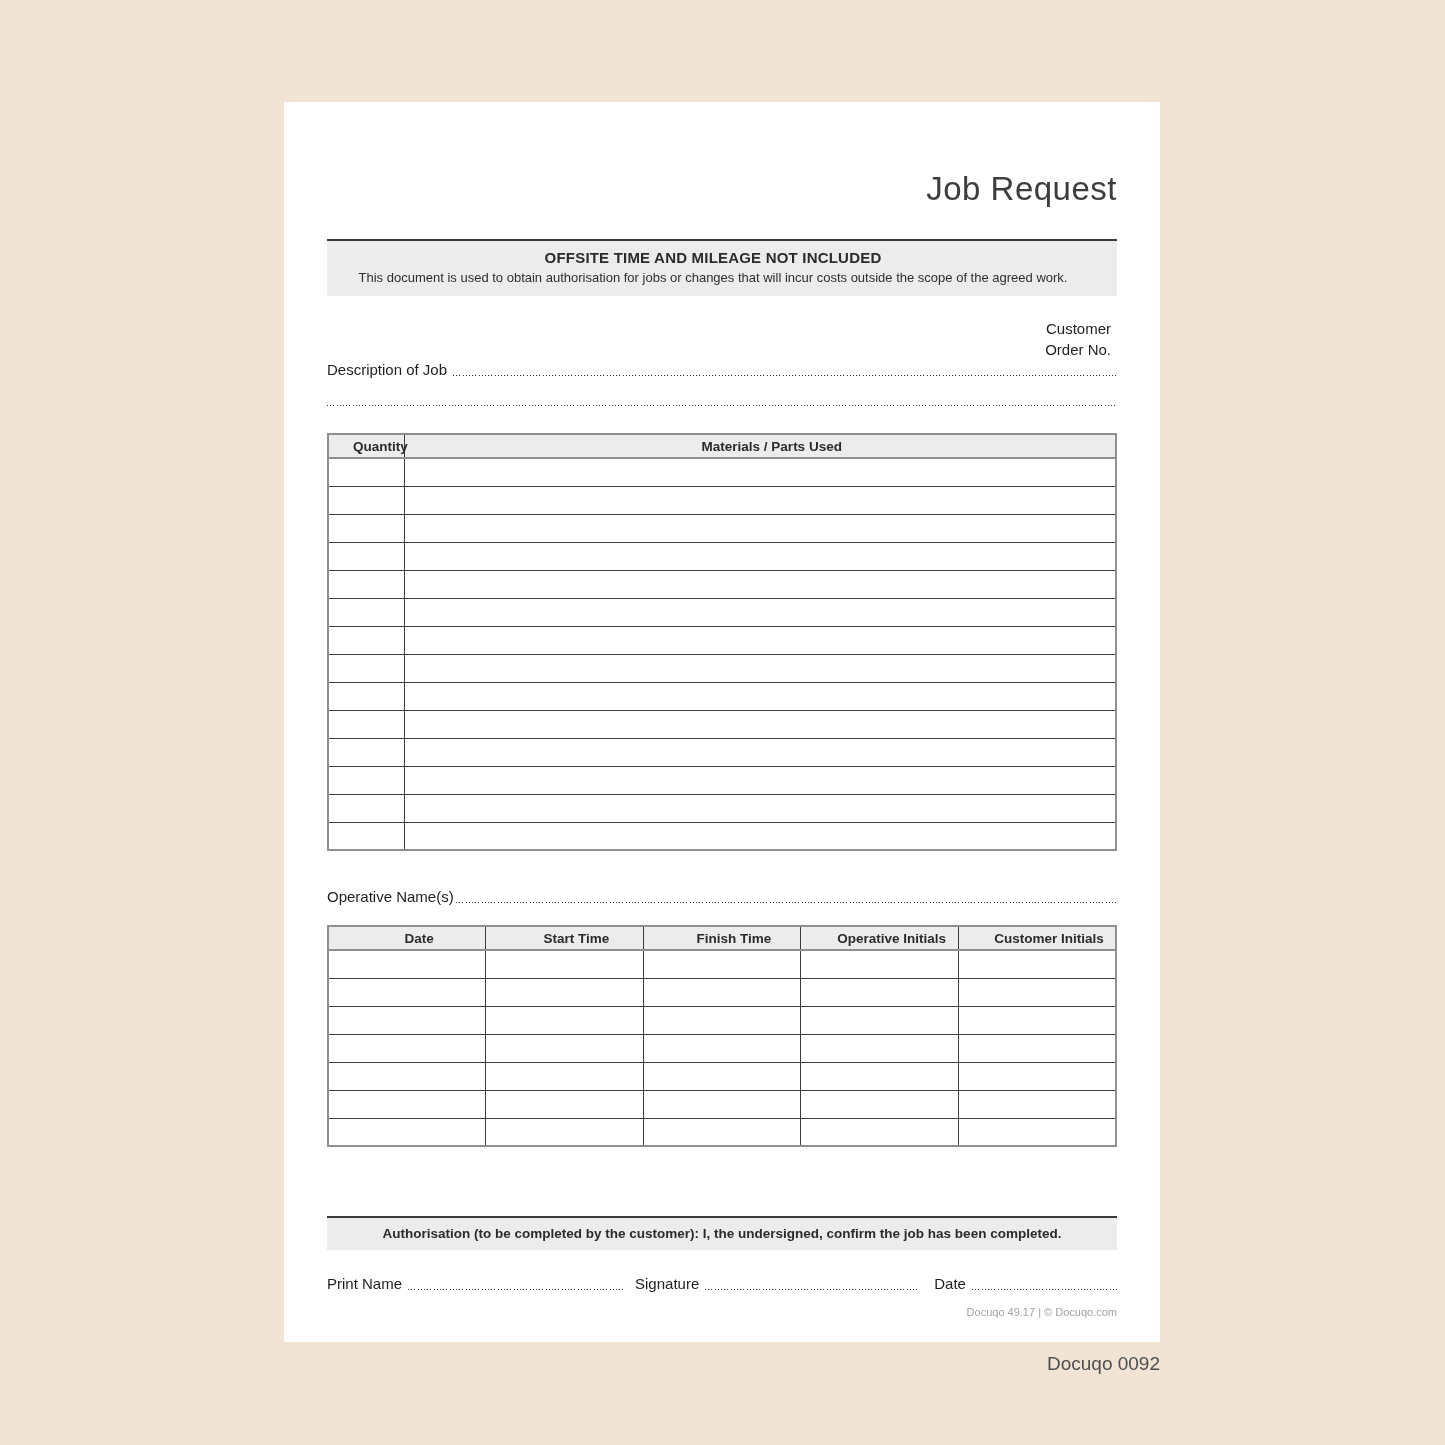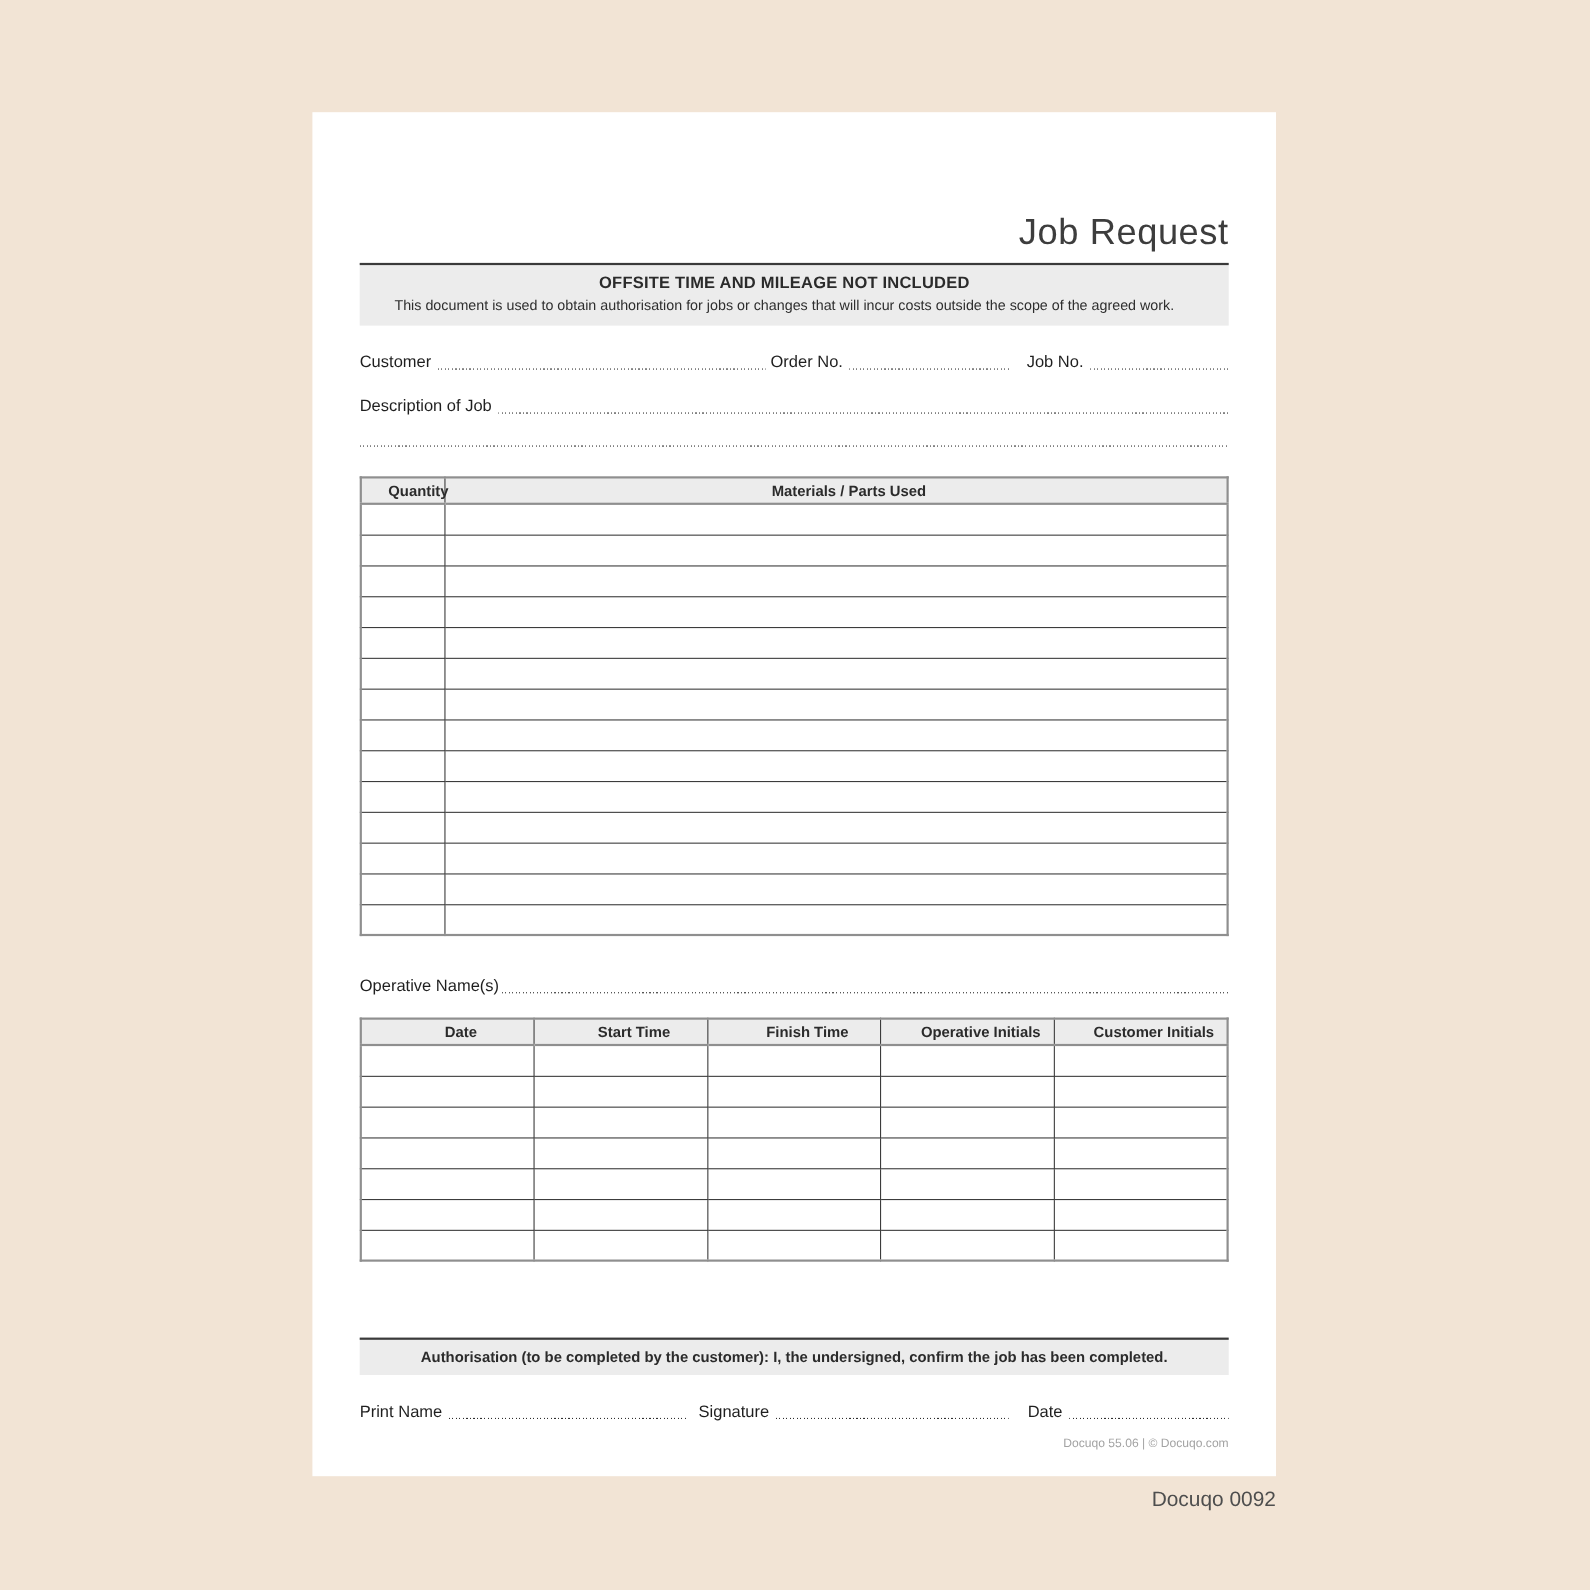--- a/index.html
+++ b/index.html
@@ -18,21 +18,21 @@
   .sheet {
     position: absolute;
     left: 284px; top: 102px;
     width: 876px; height: 1240px;
     background: #ffffff;
   }
   .abs { position: absolute; left: 43px; width: 790px; }
 
   
   .doc-title {
-    top: 90px;
+    top: 68px;
     text-align: right;
     font-size: 33px;
     font-weight: 300;
     color: #3d3d3d;
     letter-spacing: 0.5px;
     line-height: 38px;
   }
 
   
   .notice {
@@ -50,21 +50,21 @@
     background-image: repeating-linear-gradient(to right, #2e2e2e 0 1px, transparent 1px 3.2px);
     background-size: 100% 1.4px;
     background-repeat: no-repeat;
     background-position: 0 calc(100% - 4px);
     height: 21px;
   }
   .field-row { display: flex; align-items: flex-end; height: 22px; }
   .field-row .label { font-size: 15px; color: #1f1f1f; white-space: nowrap; line-height: 21px; margin-right: 6px; }
   .grow { flex: 1 1 auto; }
 
-  .customer-row { top: 216px; }
+  .customer-row { top: 216px; flex-direction: column; }
   .description-row { top: 256px; }
   .description-line2 { top: 294px; height: 14px; }
   .operative-row { top: 783px; }
 
   
   table {
     border-collapse: collapse;
     table-layout: fixed;
     width: 790px;
     border: 2px solid #8f8f8f;
@@ -299,18 +299,18 @@
       <span class="label">Print Name</span>
       <span class="dots sign-dots-1"></span>
       <span class="spacer-1"></span>
       <span class="label">Signature</span>
       <span class="dots sign-dots-2"></span>
       <span class="spacer-2"></span>
       <span class="label">Date</span>
       <span class="dots grow"></span>
     </div>
 
-    <div class="abs doc-footer">Docuqo 55.06 | © Docuqo.com</div>
+    <div class="abs doc-footer">Docuqo 49.17 | © Docuqo.com</div>
 
   </div>
 
   <div class="watermark">Docuqo 0092</div>
 </div>
 
 </body></html>

